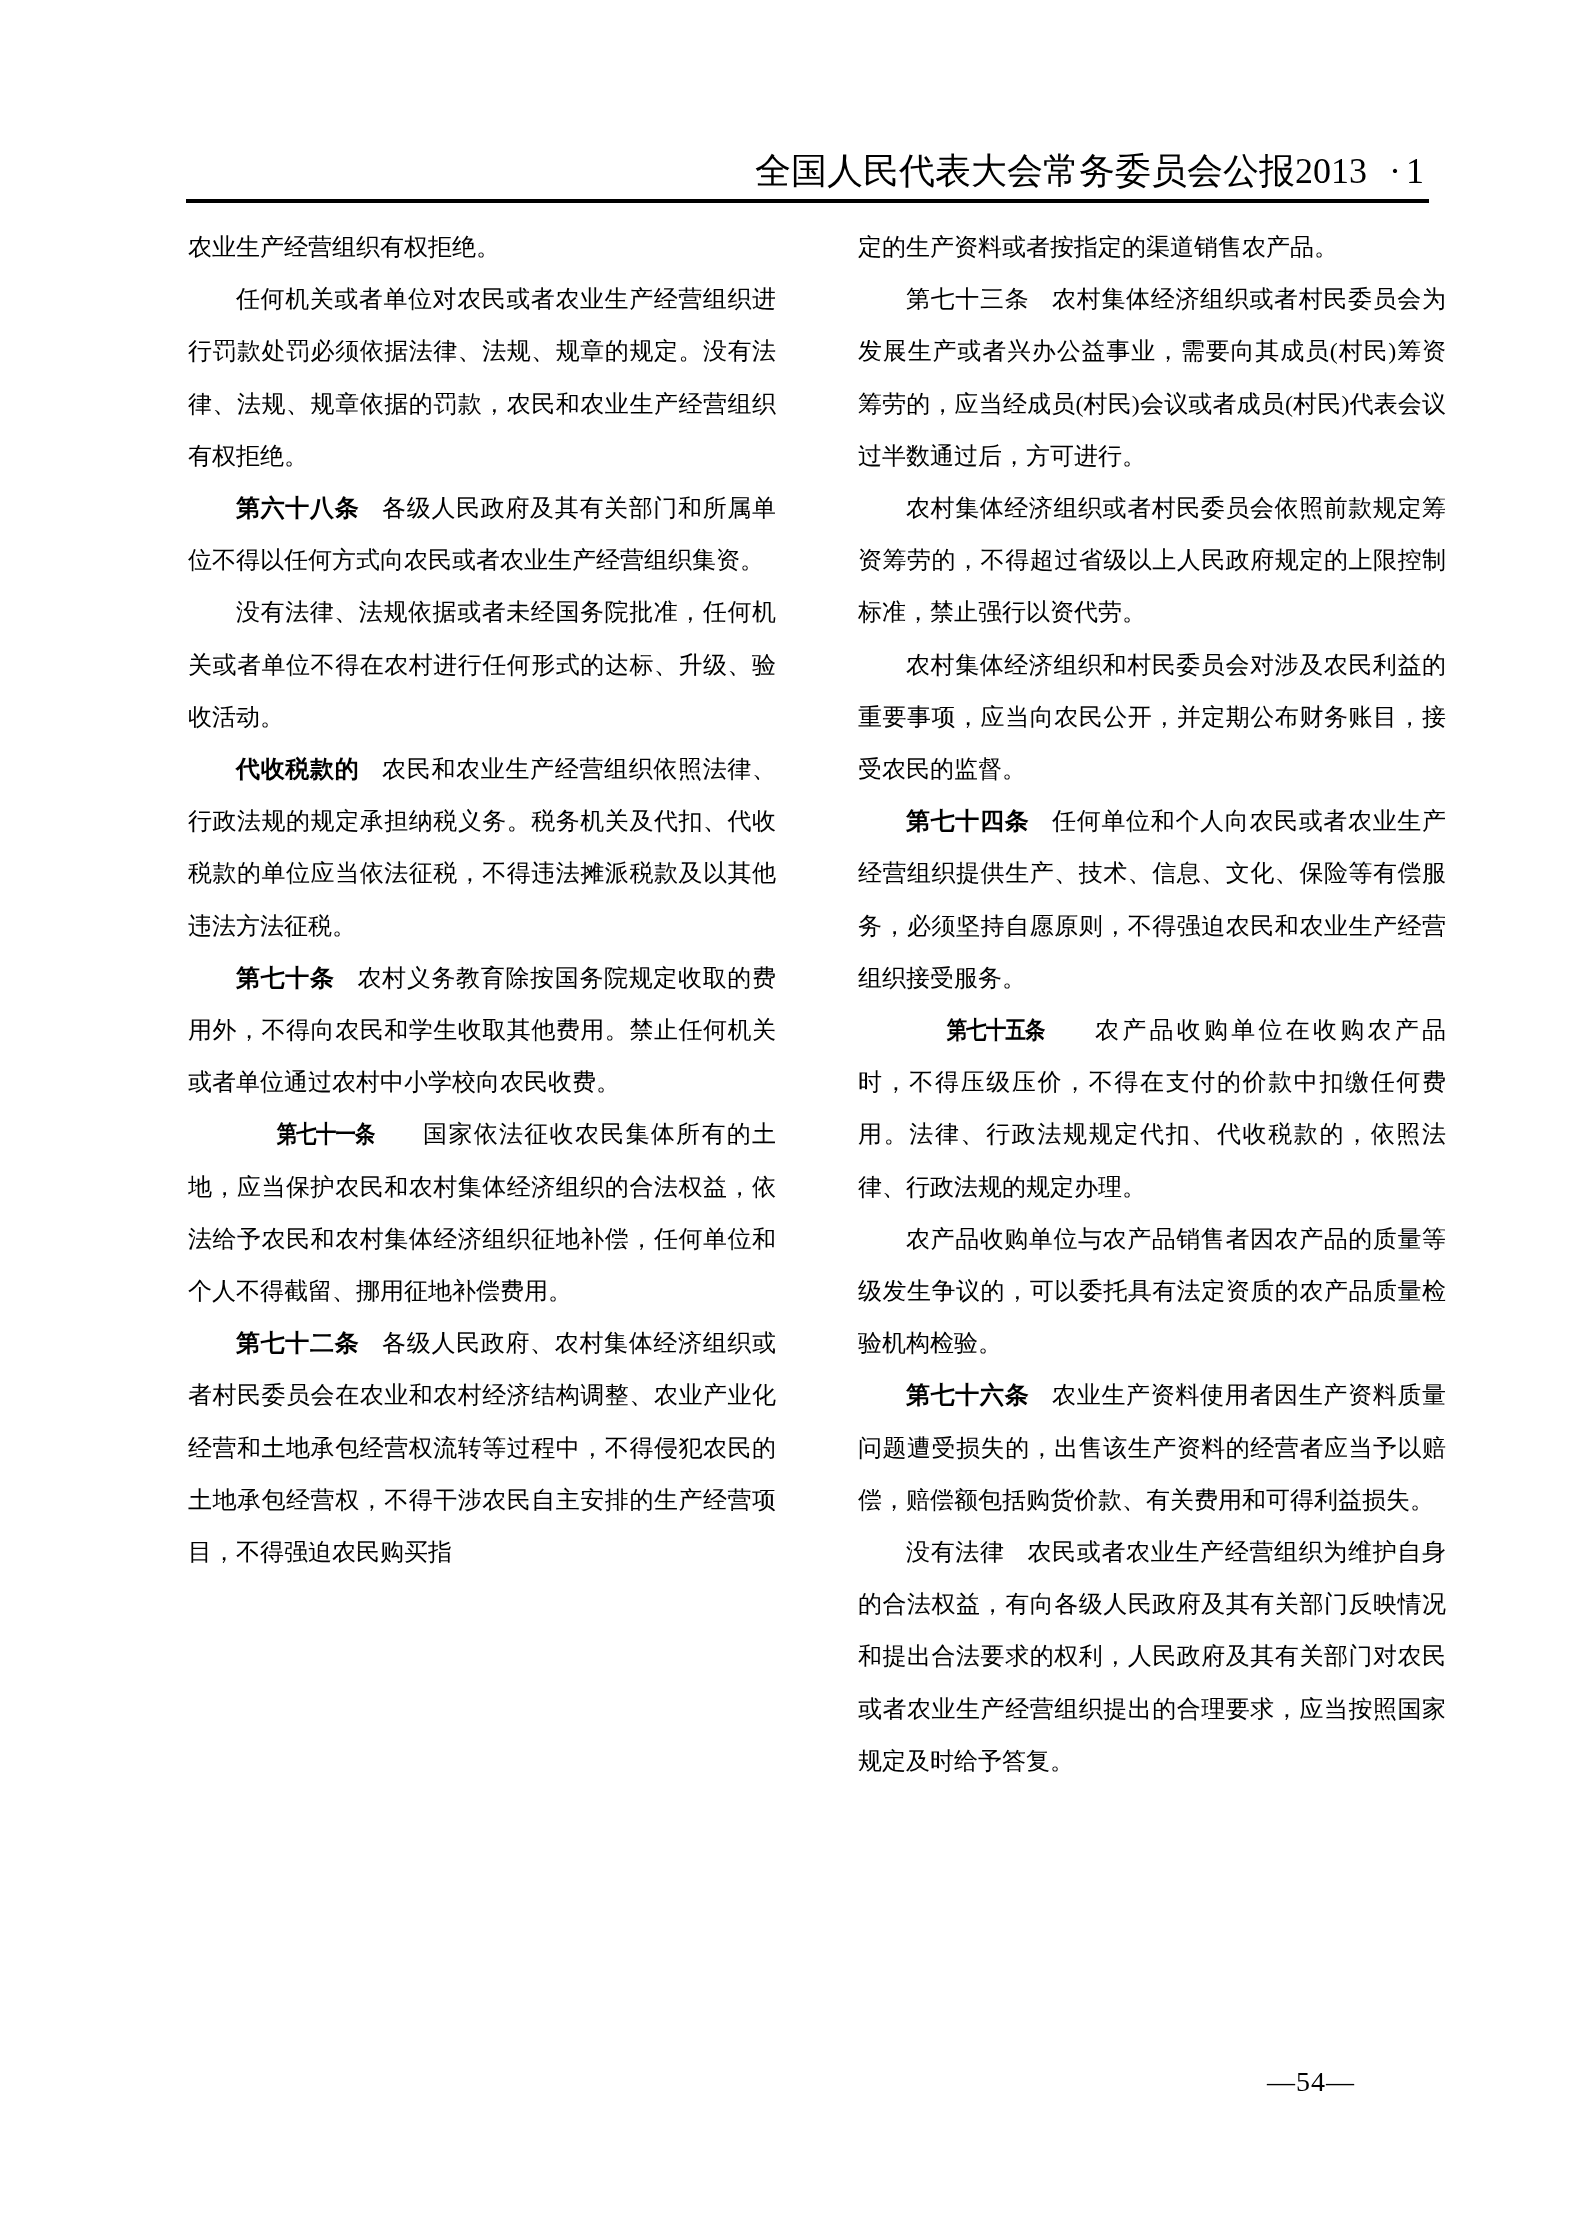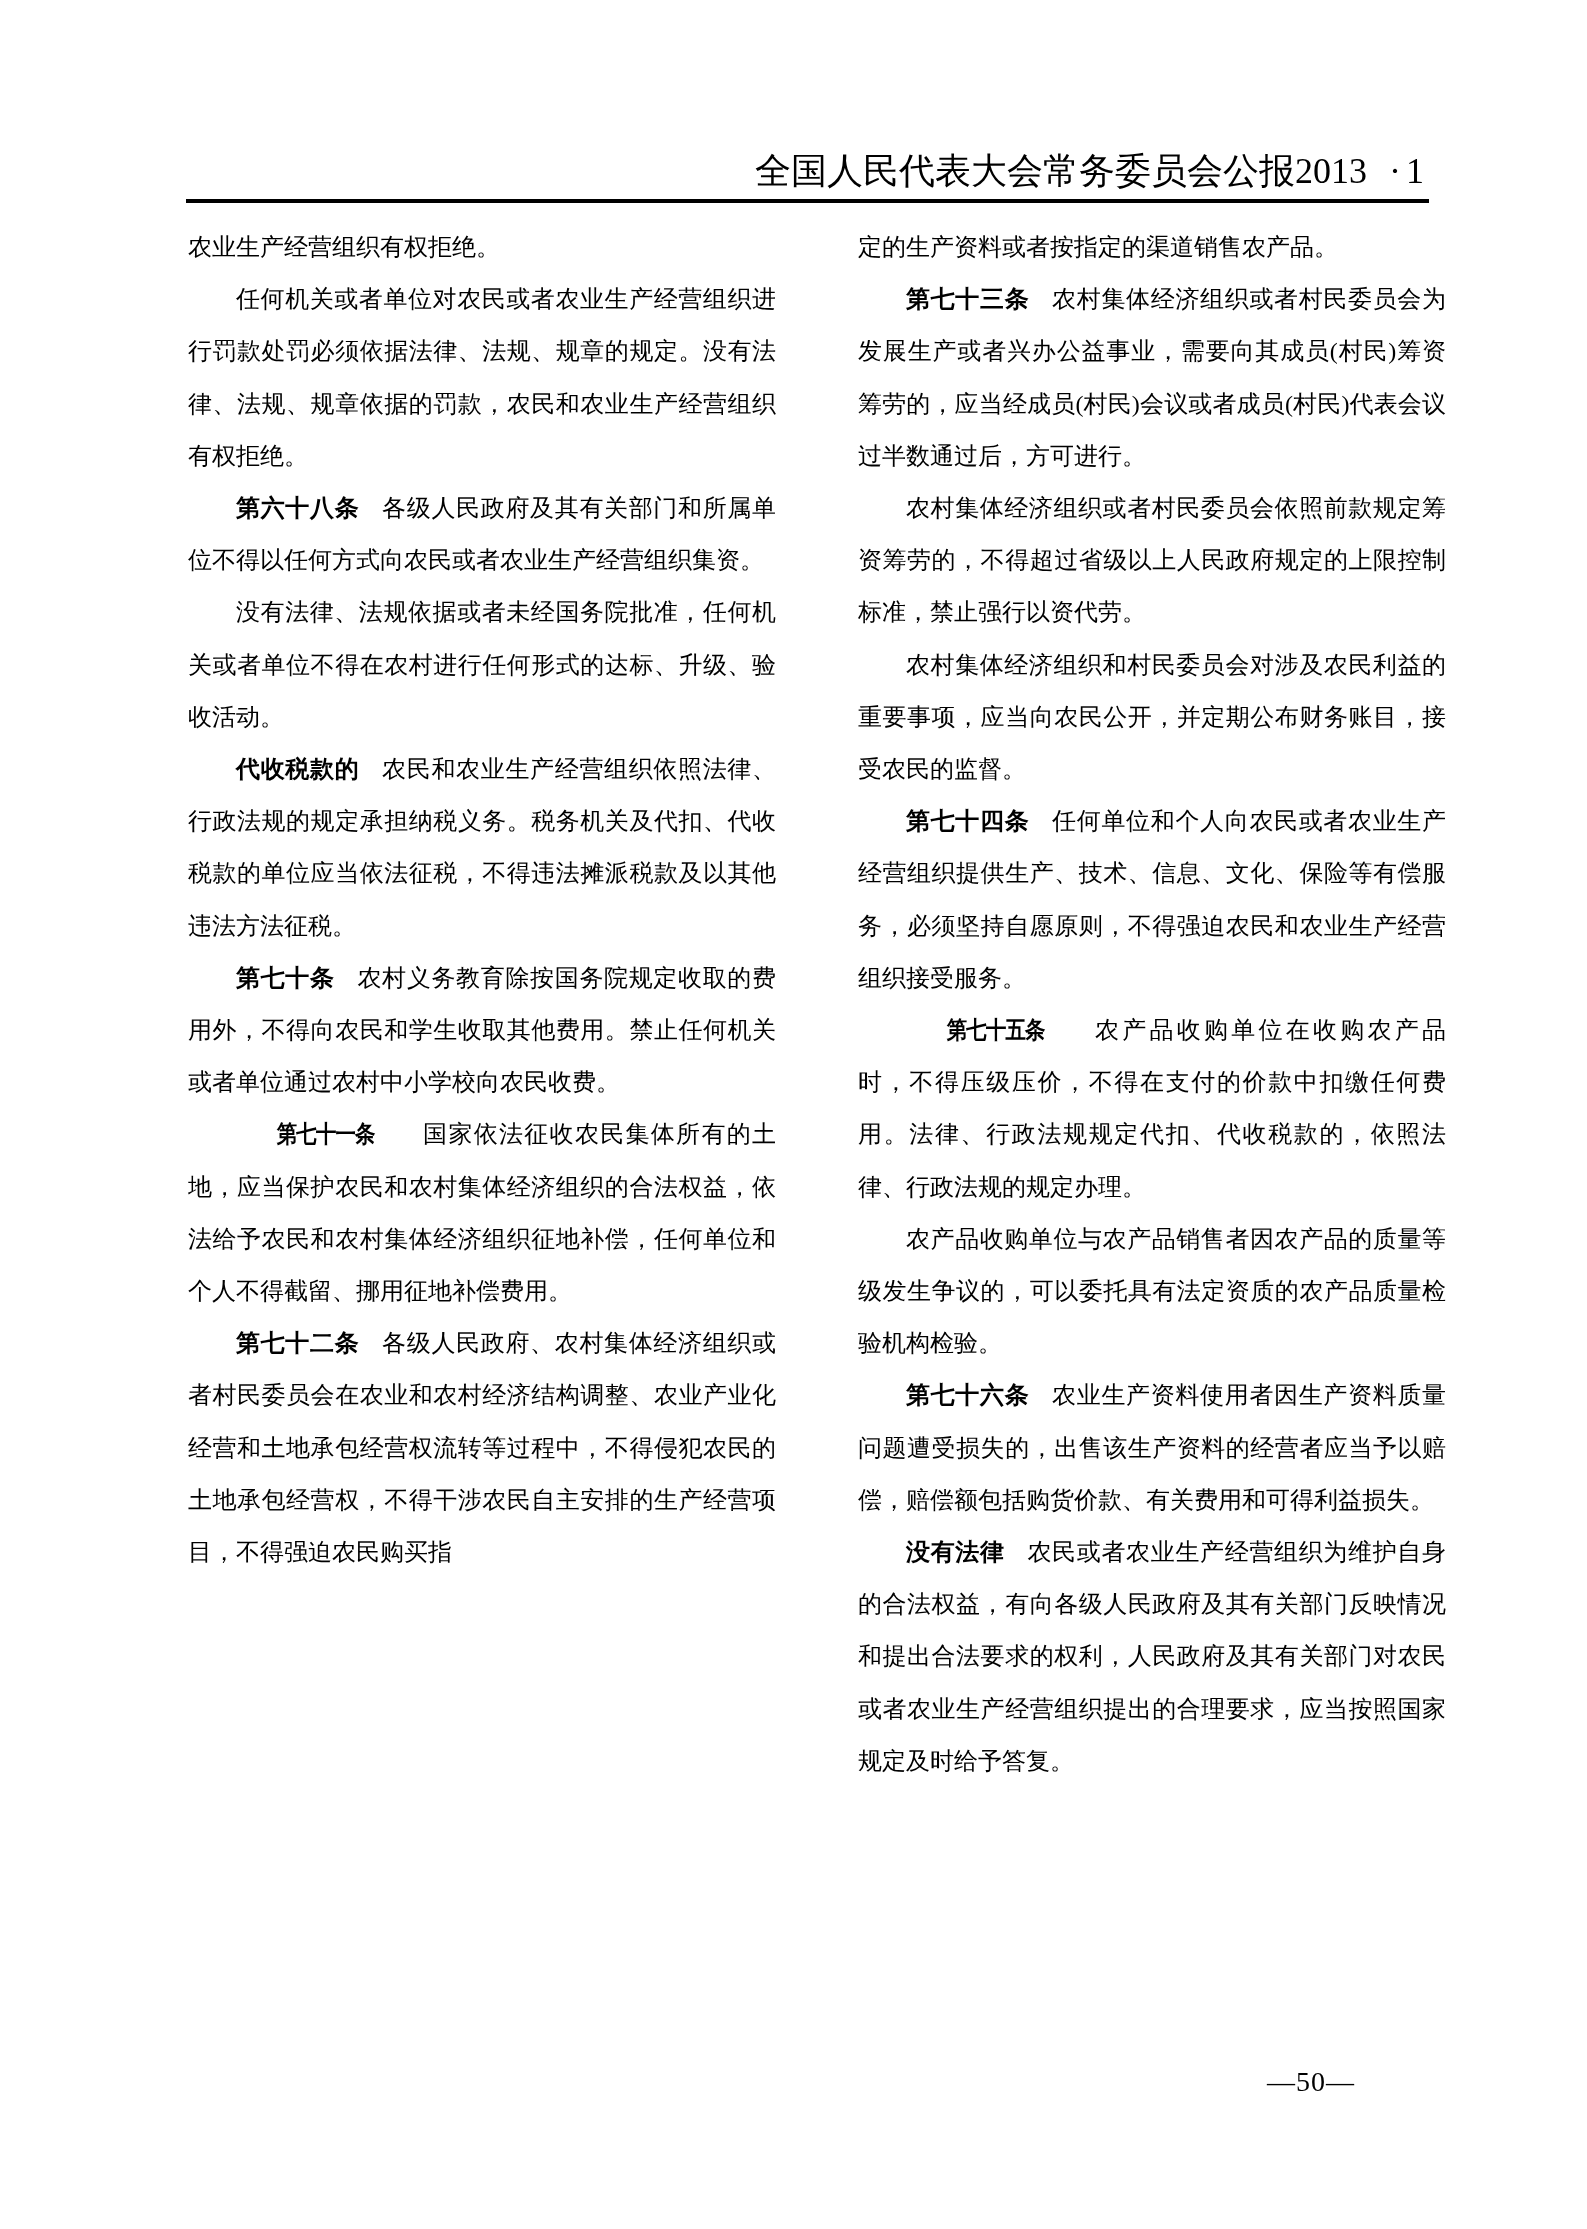--- a/index.html
+++ b/index.html
@@ -17,21 +17,21 @@
   .col{
     position:absolute;top:221px;width:588px;
     font-size:24px;line-height:52.2px;
     text-align:justify;text-justify:inter-ideograph;
   }
   .col-left{left:188px;}
   .col-right{left:833px;margin-left:25px;}
   .col p{margin:0;padding:0;}
   .col p.indent{text-indent:2em;}
   .lead{font-weight:bold;margin-right:0.95em;}
-  .lead.normal{font-weight:bold;}
+  .lead.normal{font-weight:normal;}
   .lead.heavy{
     font-weight:bold;display:inline-block;
     transform:scaleX(0.85);transform-origin:0 60%;
     letter-spacing:-1px;
   }
   .page-number{
     position:absolute;top:2066px;left:1186px;width:250px;
     text-align:center;font-size:28px;letter-spacing:1px;
   }
 </style>
@@ -62,15 +62,15 @@
       <p class="indent"><span class="lead normal">第七十三条</span><span>农村集体经济组织或者村民委员会为发展生产或者兴办公益事业，需要向其成员(村民)筹资筹劳的，应当经成员(村民)会议或者成员(村民)代表会议过半数通过后，方可进行。</span></p>
       <p class="indent"><span>农村集体经济组织或者村民委员会依照前款规定筹资筹劳的，不得超过省级以上人民政府规定的上限控制标准，禁止强行以资代劳。</span></p>
       <p class="indent"><span>农村集体经济组织和村民委员会对涉及农民利益的重要事项，应当向农民公开，并定期公布财务账目，接受农民的监督。</span></p>
       <p class="indent"><span class="lead bold">第七十四条</span><span>任何单位和个人向农民或者农业生产经营组织提供生产、技术、信息、文化、保险等有偿服务，必须坚持自愿原则，不得强迫农民和农业生产经营组织接受服务。</span></p>
       <p class="indent"><span class="lead heavy">第七十五条</span><span>农产品收购单位在收购农产品时，不得压级压价，不得在支付的价款中扣缴任何费用。法律、行政法规规定代扣、代收税款的，依照法律、行政法规的规定办理。</span></p>
       <p class="indent"><span>农产品收购单位与农产品销售者因农产品的质量等级发生争议的，可以委托具有法定资质的农产品质量检验机构检验。</span></p>
       <p class="indent"><span class="lead bold">第七十六条</span><span>农业生产资料使用者因生产资料质量问题遭受损失的，出售该生产资料的经营者应当予以赔偿，赔偿额包括购货价款、有关费用和可得利益损失。</span></p>
       <p class="indent"><span class="lead normal">没有法律</span><span>农民或者农业生产经营组织为维护自身的合法权益，有向各级人民政府及其有关部门反映情况和提出合法要求的权利，人民政府及其有关部门对农民或者农业生产经营组织提出的合理要求，应当按照国家规定及时给予答复。</span></p>
     </div>
 
-  <div class="page-number">—50—</div>
+  <div class="page-number">—54—</div>
 
 </div>
 
 </body></html>

